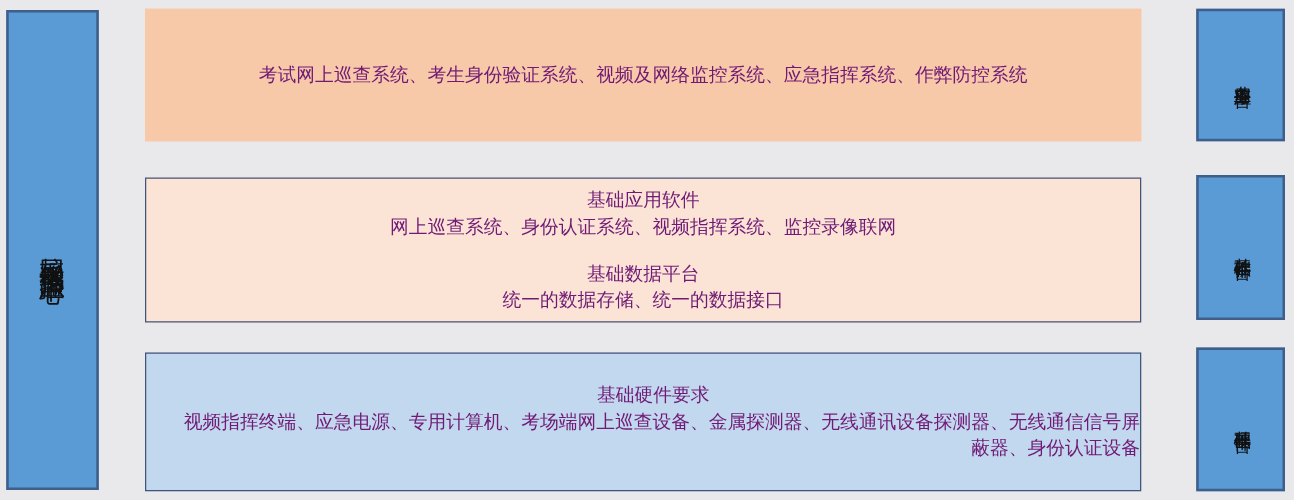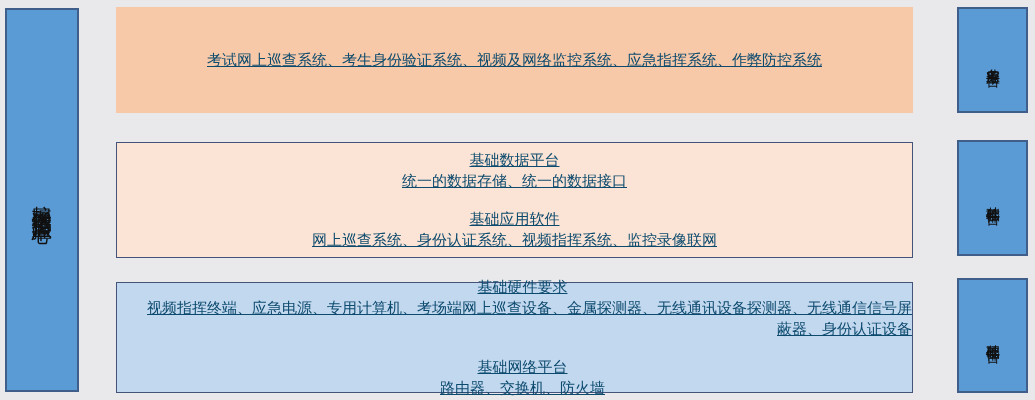--- a/index.html
+++ b/index.html
@@ -76,23 +76,22 @@
     top: 275px;
     height: 111px;
     background: #c2d8ef;
     border: 1px solid #44537a;
     padding-left: 16px;
   }
   .line {
     font-size: 15px;
     line-height: 21px;
     white-space: nowrap;
-    color: #0c4a6e;
+    color: #701a75;
     font-family: "DejaVu Sans", "Liberation Sans", sans-serif;
-    text-decoration: underline;
   }
   .line.wrap {
     white-space: normal;
     max-width: 780px;
     text-align: right;
   }
   .group {
     display: flex;
     flex-direction: column;
     align-items: center;
@@ -137,37 +136,33 @@
 <div class="layers">
 
   <div class="layer layer-1">
     <div class="group">
       <div class="line">考试网上巡查系统、考生身份验证系统、视频及网络监控系统、应急指挥系统、作弊防控系统</div>
     </div>
   </div>
 
   <div class="layer layer-2">
     <div class="group">
+      <div class="line">基础应用软件</div>
+      <div class="line">网上巡查系统、身份认证系统、视频指挥系统、监控录像联网</div>
+    </div>
+    <div class="group">
       <div class="line">基础数据平台</div>
       <div class="line">统一的数据存储、统一的数据接口</div>
-    </div>
-    <div class="group">
-      <div class="line">基础应用软件</div>
-      <div class="line">网上巡查系统、身份认证系统、视频指挥系统、监控录像联网</div>
     </div>
   </div>
 
   <div class="layer layer-3">
     <div class="group">
       <div class="line">基础硬件要求</div>
       <div class="line wrap">视频指挥终端、应急电源、专用计算机、考场端网上巡查设备、金属探测器、无线通讯设备探测器、无线通信信号屏蔽器、身份认证设备</div>
-    </div>
-    <div class="group">
-      <div class="line">基础网络平台</div>
-      <div class="line">路由器、交换机、防火墙</div>
     </div>
   </div>
 
 </div>
 
 <div class="tag tag-1">
   <span class="tag-label">业务应用平台</span>
 </div>
 <div class="tag tag-2">
   <span class="tag-label">基础软件平台</span>

